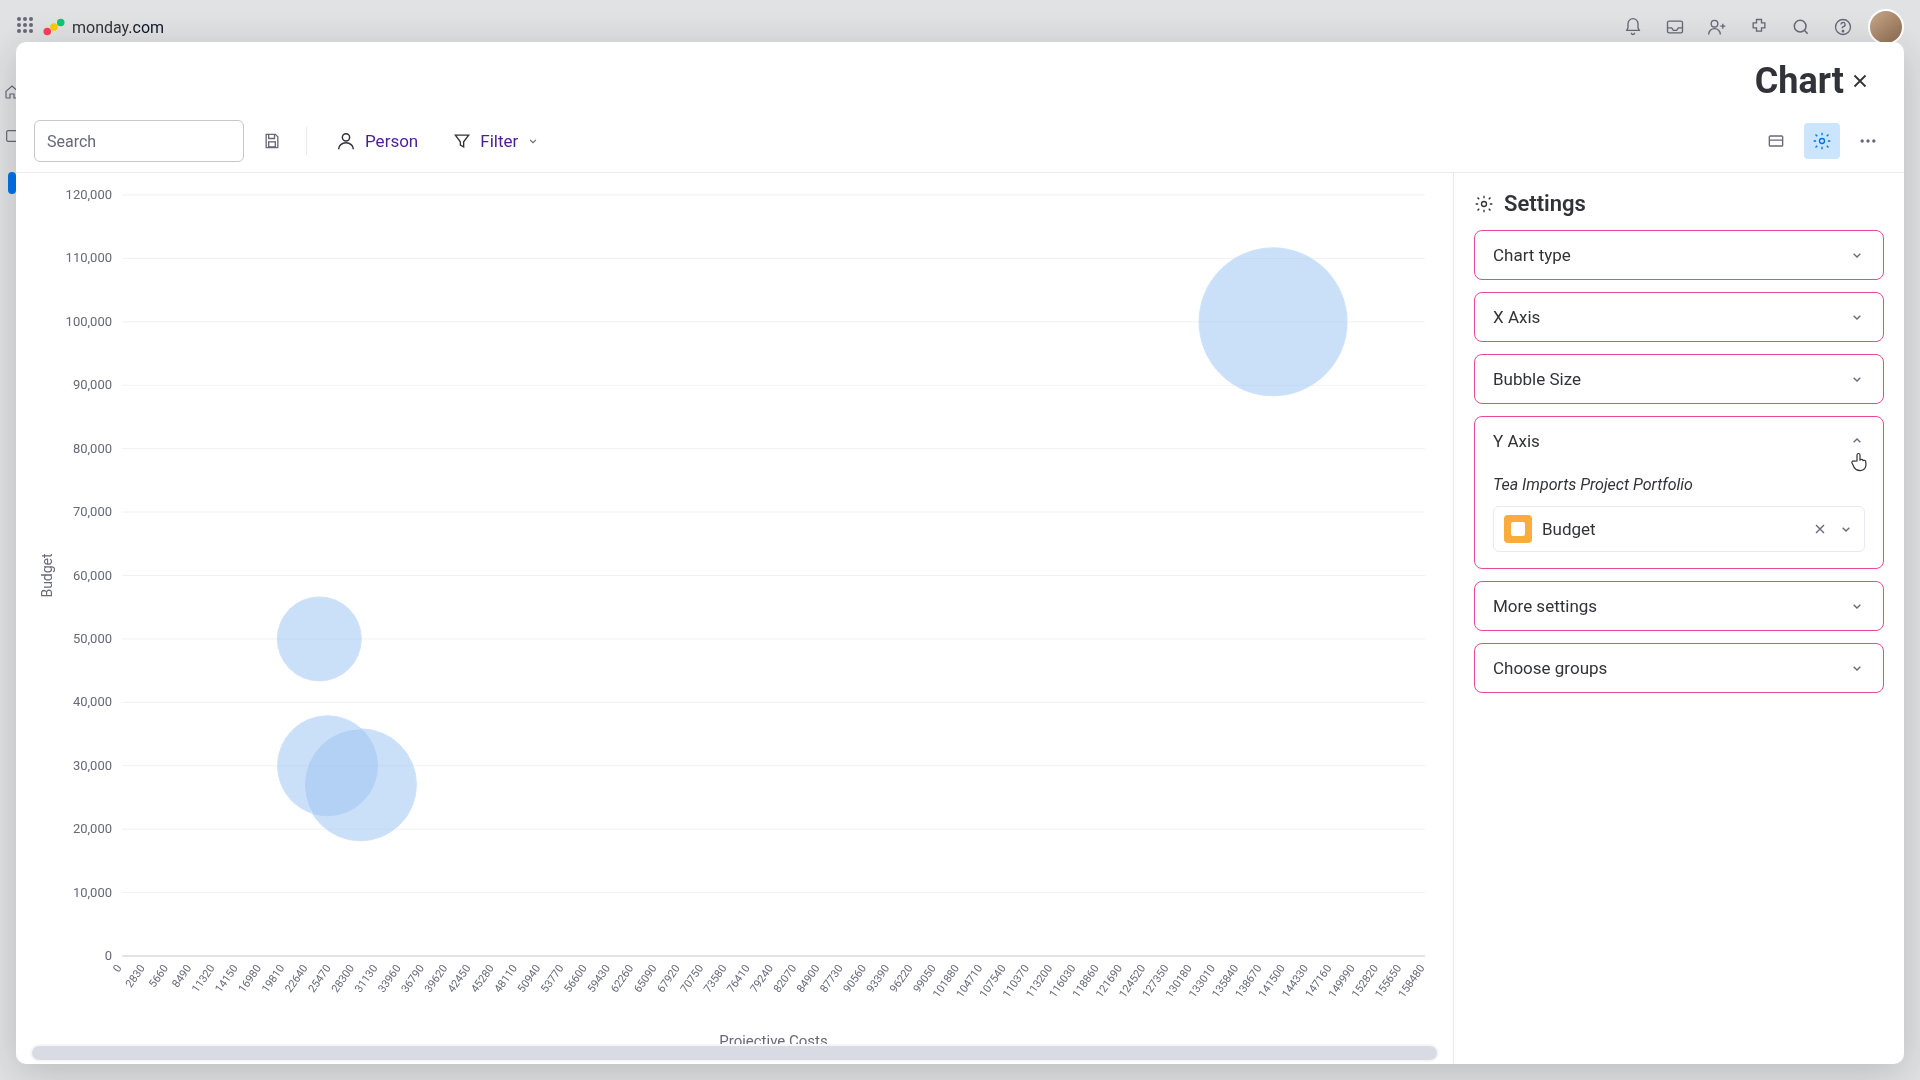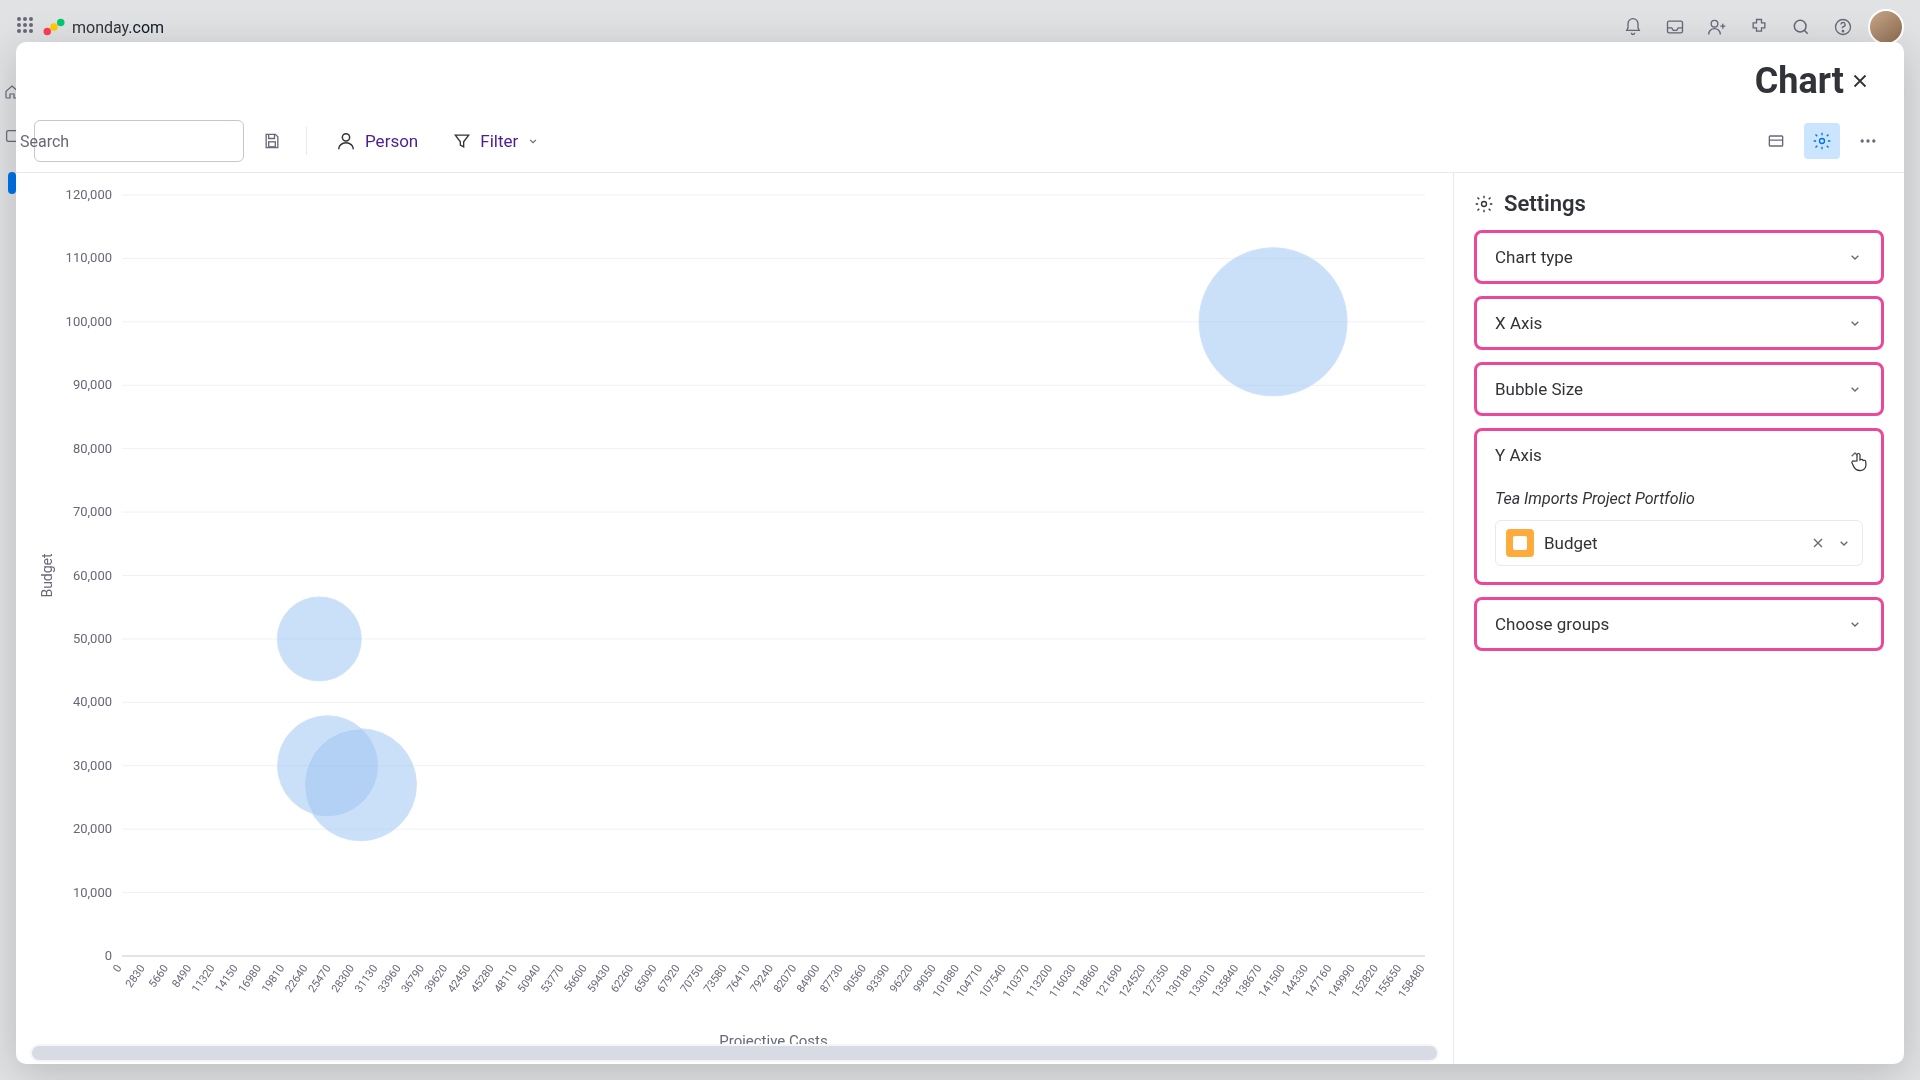--- a/index.html
+++ b/index.html
@@ -17,33 +17,33 @@
 
 .leftrail { position:absolute; top:54px; left:0; width:24px; height:calc(100% - 54px); display:flex; flex-direction:column; align-items:center; gap:24px; padding-top:30px; color:#676879; }
 .leftrail .pill { width:8px; height:22px; border-radius:4px; background:#0073ea; }
 
 .modal { position:absolute; top:42px; left:16px; right:16px; bottom:16px; background:#fff; border-radius:10px; box-shadow:0 8px 40px rgba(0,0,0,.18); display:flex; flex-direction:column; overflow:hidden; }
 .modal-header { display:flex; align-items:center; justify-content:flex-end; padding:18px 28px 8px 28px; }
 .modal-title { font-size:36px; font-weight:700; color:#323338; }
 .close-btn { width:32px; height:32px; border-radius:4px; display:flex; align-items:center; justify-content:center; color:#323338; cursor:pointer; }
 
 .toolbar { display:flex; align-items:center; padding:10px 18px; gap:10px; border-bottom:1px solid #e6e9ef; }
-.search { display:flex; align-items:center; width:210px; height:42px; border:1px solid #c5c7d0; border-radius:6px; padding:0 12px; gap:8px; color:#676879;justify-content:flex-end; }
+.search { display:flex; align-items:center; width:210px; height:42px; border:1px solid #c5c7d0; border-radius:6px; padding:0 12px; gap:8px; color:#676879; }
 .search input { border:none; outline:none; flex:1; font-size:16px; color:#323338; background:transparent; }
 .search input::placeholder { color:#676879; }
 .tool-icon { width:36px; height:36px; border-radius:4px; display:flex; align-items:center; justify-content:center; color:#676879; cursor:pointer; }
 .tool-icon.active { background:#cce5ff; color:#0073ea; }
 .chip { display:flex; align-items:center; gap:8px; height:42px; padding:0 12px; color:#4c1d95; font-size:17px; cursor:pointer; border-radius:4px; }
 .divider-v { width:1px; height:28px; background:#e6e9ef; margin:0 6px; }
 
 .body { flex:1; display:flex; overflow:hidden; }
 .chart-zone { flex:1; position:relative; border-right:1px solid #e6e9ef; }
 .settings { width:450px; padding:18px 20px; overflow:auto; }
 .settings-title { display:flex; align-items:center; gap:10px; font-size:22px; font-weight:600; color:#323338; margin-bottom:14px; }
-.acc { border:3px solid #ec4899; border-radius:8px; margin-bottom:12px; background:#fff; }
+.acc { border:1px solid #ec4899; border-radius:8px; margin-bottom:12px; background:#fff; }
 .acc-head { display:flex; align-items:center; justify-content:space-between; padding:14px 18px; font-size:17px; color:#323338; cursor:pointer; }
 .acc-body { padding:0 18px 16px 18px; }
 .subhead { font-size:16px; color:#323338; margin:10px 0 12px;font-style:italic; }
 .picker { display:flex; align-items:center; gap:10px; border:1px solid #e6e9ef; border-radius:6px; padding:8px 10px; }
 .picker .budget-icon { width:28px; height:28px; border-radius:4px; background:#fdab3d; display:flex; align-items:center; justify-content:center; }
 .picker .budget-icon span { width:14px; height:14px; background:#fff; border-radius:2px; display:block; }
 .picker .plabel { flex:1; font-size:17px; color:#323338; }
 .cursor-hand { position:absolute; right:32px; top:408px; }
 
 .chart-svg { position:absolute; inset:12px 12px 12px 20px; }
@@ -348,20 +348,28 @@
               </svg>
             <svg width="16" height="16" viewBox="0 0 24 24" fill="none" stroke="#676879" stroke-width="2">
                 <path d="m7 10 5 5 5-5"></path>
               </svg>
           </div>
         </div>
       </div>
 
       <div class="acc">
           <div class="acc-head">
+            <span>More settings</span>
+            <svg width="16" height="16" viewBox="0 0 24 24" fill="none" stroke="#676879" stroke-width="2">
+              <path d="m7 10 5 5 5-5"></path>
+            </svg>
+          </div>
+        </div>
+      <div class="acc">
+          <div class="acc-head">
             <span>Choose groups</span>
             <svg width="16" height="16" viewBox="0 0 24 24" fill="none" stroke="#676879" stroke-width="2">
               <path d="m7 10 5 5 5-5"></path>
             </svg>
           </div>
         </div>
 
       <svg class="cursor-hand" width="24" height="24" viewBox="0 0 24 24" fill="#fff" stroke="#323338" stroke-width="1.2">
           <path d="M9 11V5a1.5 1.5 0 1 1 3 0v5l1-.5a1.4 1.4 0 0 1 2 1l1-.2a1.4 1.4 0 0 1 1.7 1.3l.3 3c0 3-2 6-5.5 6S6 18 5 15l-1-2a1.4 1.4 0 0 1 2-1.8z"></path>
         </svg>

